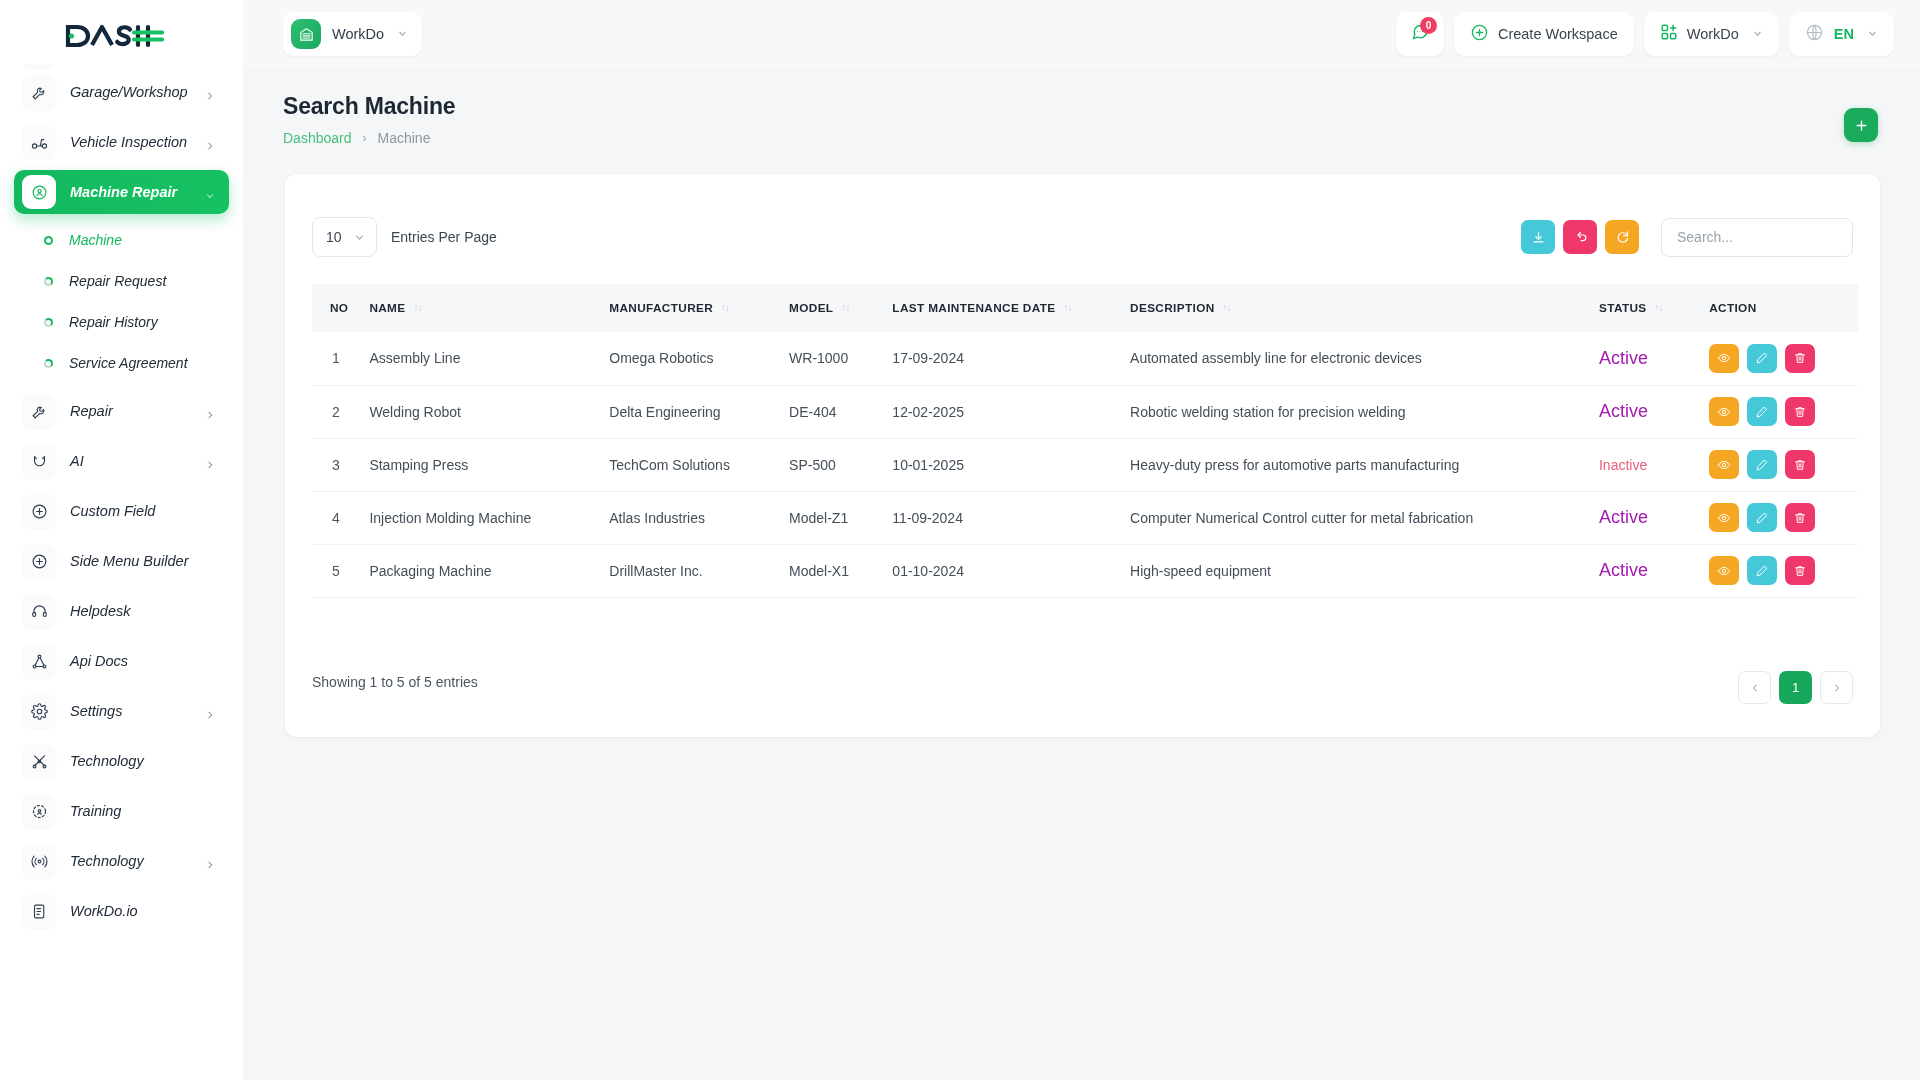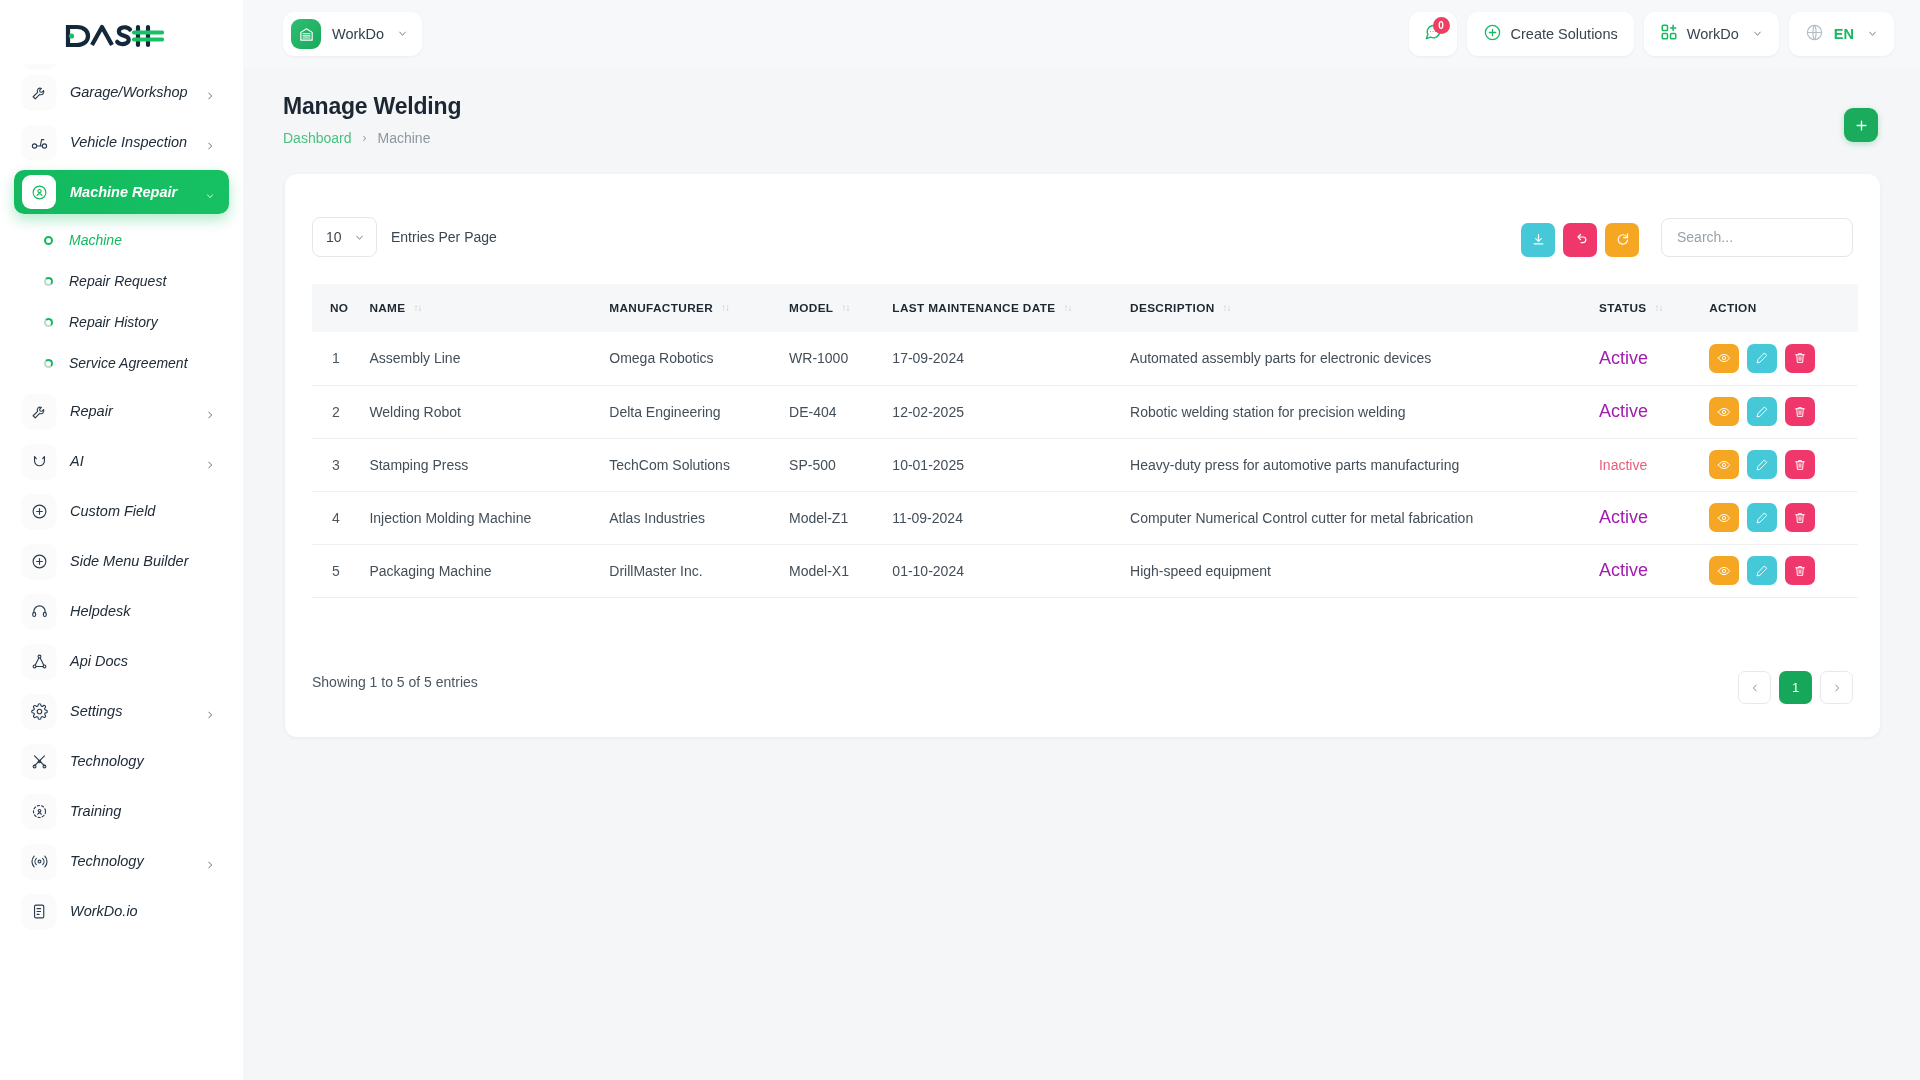--- a/index.html
+++ b/index.html
@@ -179,21 +179,21 @@
   #entries-select {
     height: 40px; width: 65px; border: 1px solid #e4e7eb; border-radius: 8px;
     display: flex; align-items: center; justify-content: space-between;
     padding: 0 11px 0 13px; cursor: pointer; background: #fff;
   }
   #entries-value { font-size: 14px; color: #3b4650; }
   #entries-select svg { width: 11px; height: 11px; stroke: #616b75; fill: none; stroke-width: 1.8;
                         stroke-linecap: round; stroke-linejoin: round; }
   #entries-label { margin-left: 14px; font-size: 14px; color: #3b4650; }
 
-  #toolbar-right { margin-left: auto; display: flex; align-items: flex-end; gap: 8px; }
+  #toolbar-right { margin-left: auto; display: flex; align-items: center; gap: 8px; }
   .tool-btn {
     width: 34px; height: 34px; border-radius: 7px; border: none; cursor: pointer;
     display: flex; align-items: center; justify-content: center;
   }
   .tool-btn svg { width: 15px; height: 15px; stroke: #fff; fill: none; stroke-width: 1.9;
                   stroke-linecap: round; stroke-linejoin: round; }
   #btn-export { background: #45c8d8; }
   #btn-reset  { background: #f0376b; }
   #btn-refresh{ background: #f5a623; }
   #search-box {
@@ -520,21 +520,21 @@
       <span id="chat-badge">0</span>
     </div>
 
     <div class="tb-pill">
       <span id="create-ws-icon">
         <svg viewBox="0 0 24 24">
             <circle cx="12" cy="12" r="9"></circle>
             <path d="M12 8v8M8 12h8"></path>
           </svg>
       </span>
-      <span class="tb-text">Create Solutions</span>
+      <span class="tb-text">Create Workspace</span>
     </div>
 
     <div class="tb-pill">
       <span id="grid-icon">
         <svg viewBox="0 0 24 24" fill="none" stroke="#16b862" stroke-width="2" stroke-linecap="round" stroke-linejoin="round">
           <rect x="3" y="3" width="7" height="7" rx="1.5"></rect>
             <rect x="3" y="14" width="7" height="7" rx="1.5"></rect>
             <rect x="14" y="14" width="7" height="7" rx="1.5"></rect>
           <path d="M17.5 3v7M14 6.5h7"></path>
         </svg>
@@ -558,21 +558,21 @@
       <span class="pill-caret">
         <svg viewBox="0 0 24 24">
             <polyline points="6 9 12 16 18 9"></polyline>
           </svg>
       </span>
     </div>
   </div>
 </div>
 
 <div id="page-head">
-  <div id="page-title">Manage Welding</div>
+  <div id="page-title">Search Machine</div>
   <div id="breadcrumb">
     <span id="bc-root">Dashboard</span>
     <span id="bc-sep">›</span>
     <span id="bc-current">Machine</span>
   </div>
 </div>
 <button id="add-btn">
   <svg viewBox="0 0 24 24" fill="none">
       <path d="M12 5v14M5 12h14"></path>
     </svg>
@@ -625,21 +625,21 @@
           <th class="c-act"><span>ACTION</span></th>
         </tr>
       </thead>
       <tbody id="tbody">
           <tr>
             <td class="c-no">1</td>
             <td class="c-name">Assembly Line</td>
             <td class="c-man">Omega Robotics</td>
             <td class="c-mod">WR-1000</td>
             <td class="c-date">17-09-2024</td>
-            <td class="c-desc">Automated assembly parts for electronic devices</td>
+            <td class="c-desc">Automated assembly line for electronic devices</td>
             <td class="c-stat"><span class="status-active">Active</span></td>
             <td class="c-act">
               <div class="act-group">
                 <button class="act-btn act-view">
                   <svg viewBox="0 0 24 24">
                     <path d="M2.5 12S6 5.8 12 5.8 21.5 12 21.5 12 18 18.2 12 18.2 2.5 12 2.5 12z"></path>
                     <circle cx="12" cy="12" r="2.8"></circle>
                   </svg>
                 </button>
                 <button class="act-btn act-edit">

